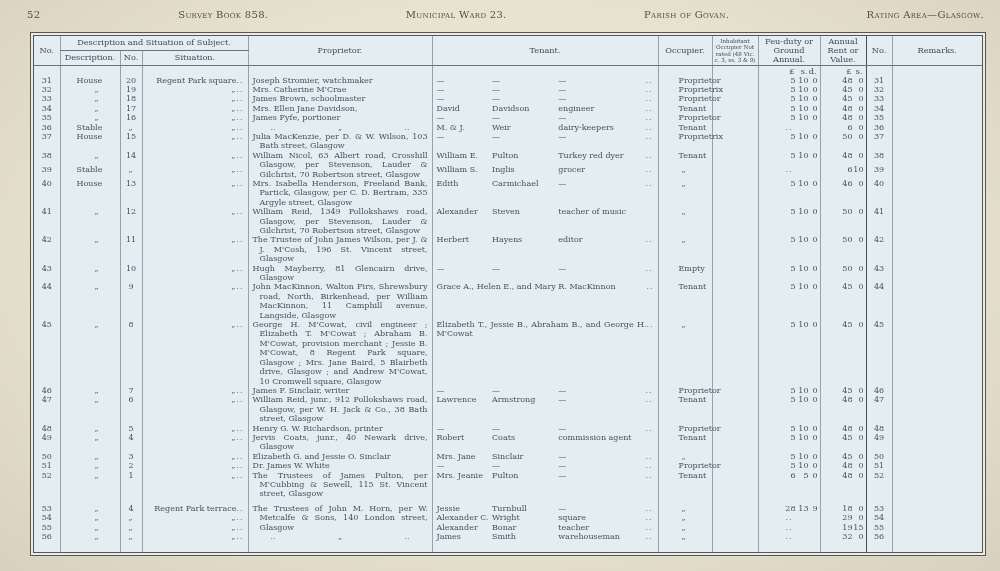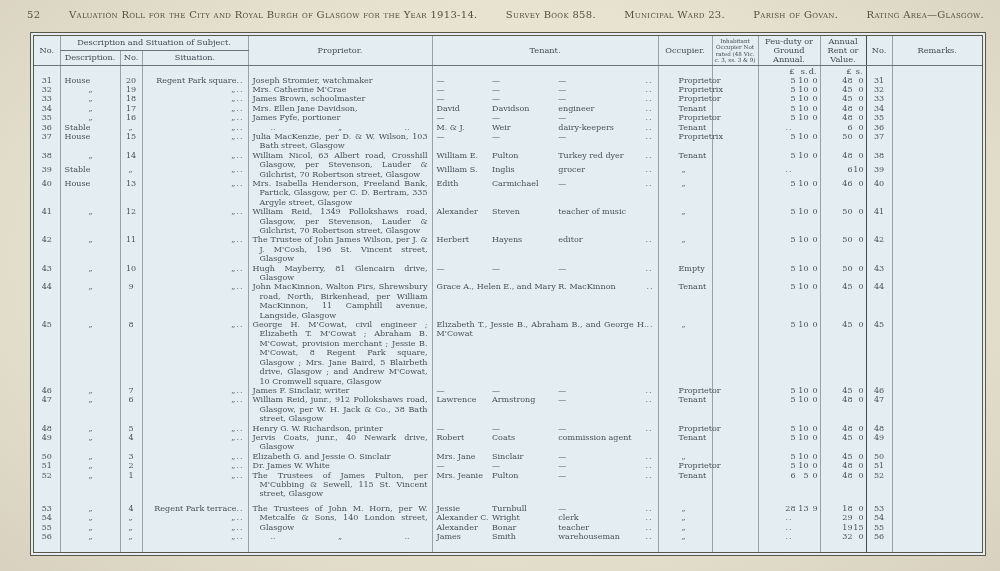--- a/index.html
+++ b/index.html
@@ -36,21 +36,21 @@
   thead th.c-no{border-left:none}
   th.c-inh-h{font-size:5.6px;line-height:6.2px;padding:0}
   .units th{border-bottom:none;height:10px;padding:0 1px;vertical-align:bottom}
   tbody td{
     border-left:1px solid #9aa1a8;vertical-align:top;padding:0 2px;
   }
   tbody td.c-no{border-left:none}
   .hv{border-left:1.4px solid #474e54 !important}
   .num{text-align:center}
   .dit{text-align:center;letter-spacing:1px}
-  .c-desc{padding-left:4px}
+  .c-desc{padding-left:16px}
   .c-occ{padding-left:20px}
   .c-occ.dit{padding-left:0}
   .sitwrap{display:flex}
   .sit-main{flex:1;text-align:right}
   .dots{flex:0 0 auto;padding-right:2px;letter-spacing:1px}
   .ptext{padding:0 2px 0 9px;text-indent:-7px;text-align:justify}
   .spread{display:flex;justify-content:space-between;padding:0 20px}
   .tcols{display:flex}
   .t0{flex:0 0 26%;padding-left:2px}
   .t1{flex:0 0 30%}
@@ -67,21 +67,20 @@
   .c-rent span:nth-child(2){width:13px;padding-right:2px}
   .dotsonly{text-align:center;letter-spacing:1px}
   .spacer td{height:5px}
   .filler{height:100%}
 </style>
 </head>
 <body>
 
 <div class="pagehead">
   <span class="pnum">52</span>
-  <span>Valuation Roll for the City and Royal Burgh of Glasgow for the Year 1913-14.</span>
   <span>Survey Book 858.</span>
   <span>Municipal Ward 23.</span>
   <span>Parish of Govan.</span>
   <span>Rating Area—Glasgow.</span>
 </div>
 
 <div class="sheet">
   <div class="inner">
     <table>
       <colgroup>
@@ -794,21 +793,21 @@
             <td class="c-sit">
               <div class="sitwrap">
                 <span class="sit-main dit">„</span>
                 <span class="dots">..</span>
               </div>
             </td>
             <td class="c-ten">
               <div class="tcols">
                 <span class="t0">Alexander C.</span>
                 <span class="t1">Wright</span>
-                <span class="t2">clerk</span>
+                <span class="t2">square</span>
                 <span class="t3">..</span>
               </div>
             </td>
             <td class="c-occ dit">„</td>
             <td class="c-inh"></td>
             <td class="c-feu money dotsonly">..</td>
             <td class="c-rent money"><span>29</span><span>0</span></td>
             <td class="c-no2 num hv">54</td>
             <td class="c-rem"></td>
           </tr>

